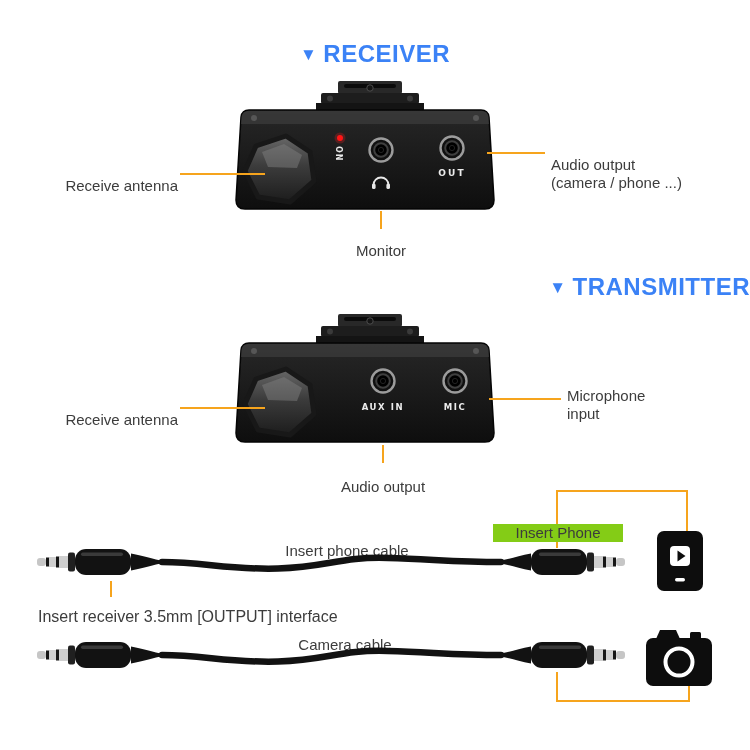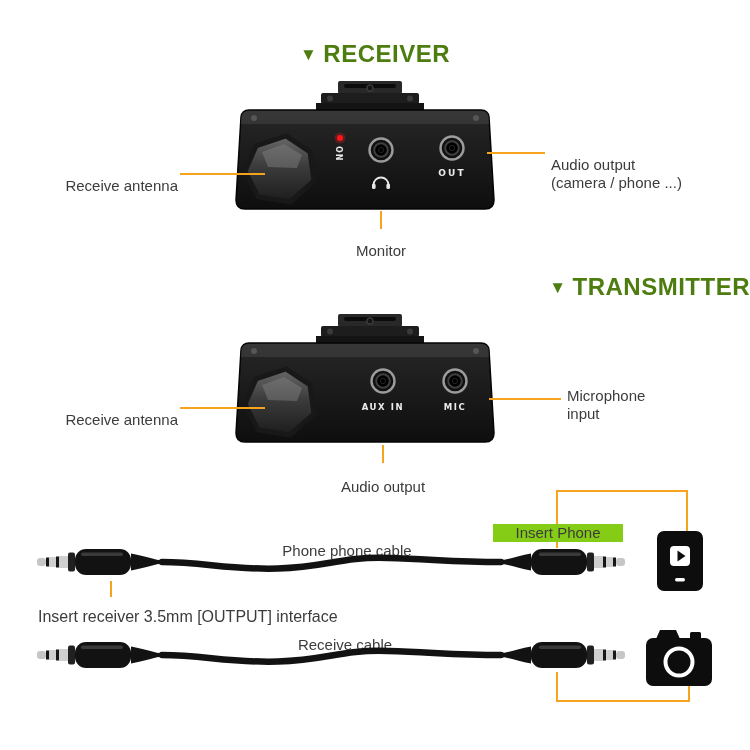--- a/index.html
+++ b/index.html
@@ -5,21 +5,21 @@
   * { margin:0; padding:0; box-sizing:border-box; }
   html,body { background:#ffffff; }
   body { font-family:"Liberation Sans","DejaVu Sans",sans-serif; }
   .stage { position:relative; width:750px; height:750px; background:#fff; overflow:hidden;
            --accent:#F6A41D; --text:#3C3C3C; }
   .abs { position:absolute; }
   .label { color:var(--text); font-size:15px; line-height:18px;margin-top:11px; }
   .label.small { font-size:16px; }
   .center { text-align:center; }
   .right { text-align:right; }
-  .title { width:100%; text-align:center; font-size:24px; font-weight:bold; color:#4d7c0f; letter-spacing:.5px; }
+  .title { width:100%; text-align:center; font-size:24px; font-weight:bold; color:#3b82f6; letter-spacing:.5px; }
   .tri { font-size:17px; position:relative; top:-2px; margin-right:6px; }
   .oline { position:absolute; background:var(--accent); }
   .whitebg { background:#84cc16; padding:0 5px; }
   svg { display:block; }
 </style>
 </head>
 <body>
 
 <div class="stage" style="--accent: #F6A41D; --text: #3C3C3C;">
 
@@ -148,21 +148,21 @@
     <div>Microphone</div>
     <div>input</div>
   </div>
   <div class="abs label center" style="left:333px;top:467px;width:100px;">Audio output</div>
 
   <div class="oline" style="left:556px;top:490px;width:132px;height:2px;"></div>
   <div class="oline" style="left:556px;top:490px;width:2px;height:58px;"></div>
   <div class="oline" style="left:686px;top:490px;width:2px;height:42px;"></div>
 
   <div class="abs label center whitebg" style="left:493px;top:513px;width:130px;">Insert Phone</div>
-  <div class="abs label center" style="left:247px;top:531px;width:200px;">Phone phone cable</div>
+  <div class="abs label center" style="left:247px;top:531px;width:200px;">Insert phone cable</div>
 
   <svg class="abs" style="left:36px;top:539px;" viewBox="0 0 590 46" width="590" height="46">
     <g>
       <rect x="1" y="19" width="9" height="8" rx="3" fill="#c6c6c6"></rect>
       <rect x="10" y="18.5" width="3" height="9" fill="#161616"></rect>
       <rect x="13" y="18" width="7" height="10" fill="#cfcfcf"></rect>
       <rect x="20" y="17.5" width="3" height="11" fill="#161616"></rect>
       <rect x="23" y="17" width="9" height="12" fill="#cfcfcf"></rect>
       <rect x="32" y="13.5" width="7" height="19" rx="2" fill="#202020"></rect>
       <rect x="39" y="10" width="56" height="26" rx="11" fill="#121212"></rect>
@@ -186,21 +186,21 @@
   <svg class="abs" style="left:656px;top:530px;" viewBox="0 0 48 62" width="48" height="62">
     <rect x="1" y="1" width="46" height="60" rx="7" fill="#0d0d0d"></rect>
     <rect x="14" y="16" width="20" height="20" rx="4" fill="#ffffff"></rect>
     <path d="M 21.5 20.5 L 29.5 26 L 21.5 31.5 Z" fill="#0d0d0d"></path>
     <rect x="19" y="48" width="10" height="3.5" rx="1.7" fill="#ffffff"></rect>
   </svg>
 
   <div class="oline" style="left:110px;top:581px;width:2px;height:16px;"></div>
   <div class="abs label small" style="left:38px;top:597px;width:330px;">Insert receiver 3.5mm [OUTPUT] interface</div>
 
-  <div class="abs label center" style="left:245px;top:625px;width:200px;">Receive cable</div>
+  <div class="abs label center" style="left:245px;top:625px;width:200px;">Camera cable</div>
 
   <svg class="abs" style="left:36px;top:632px;" viewBox="0 0 590 46" width="590" height="46">
     <g>
       <rect x="1" y="19" width="9" height="8" rx="3" fill="#c6c6c6"></rect>
       <rect x="10" y="18.5" width="3" height="9" fill="#161616"></rect>
       <rect x="13" y="18" width="7" height="10" fill="#cfcfcf"></rect>
       <rect x="20" y="17.5" width="3" height="11" fill="#161616"></rect>
       <rect x="23" y="17" width="9" height="12" fill="#cfcfcf"></rect>
       <rect x="32" y="13.5" width="7" height="19" rx="2" fill="#202020"></rect>
       <rect x="39" y="10" width="56" height="26" rx="11" fill="#121212"></rect>

